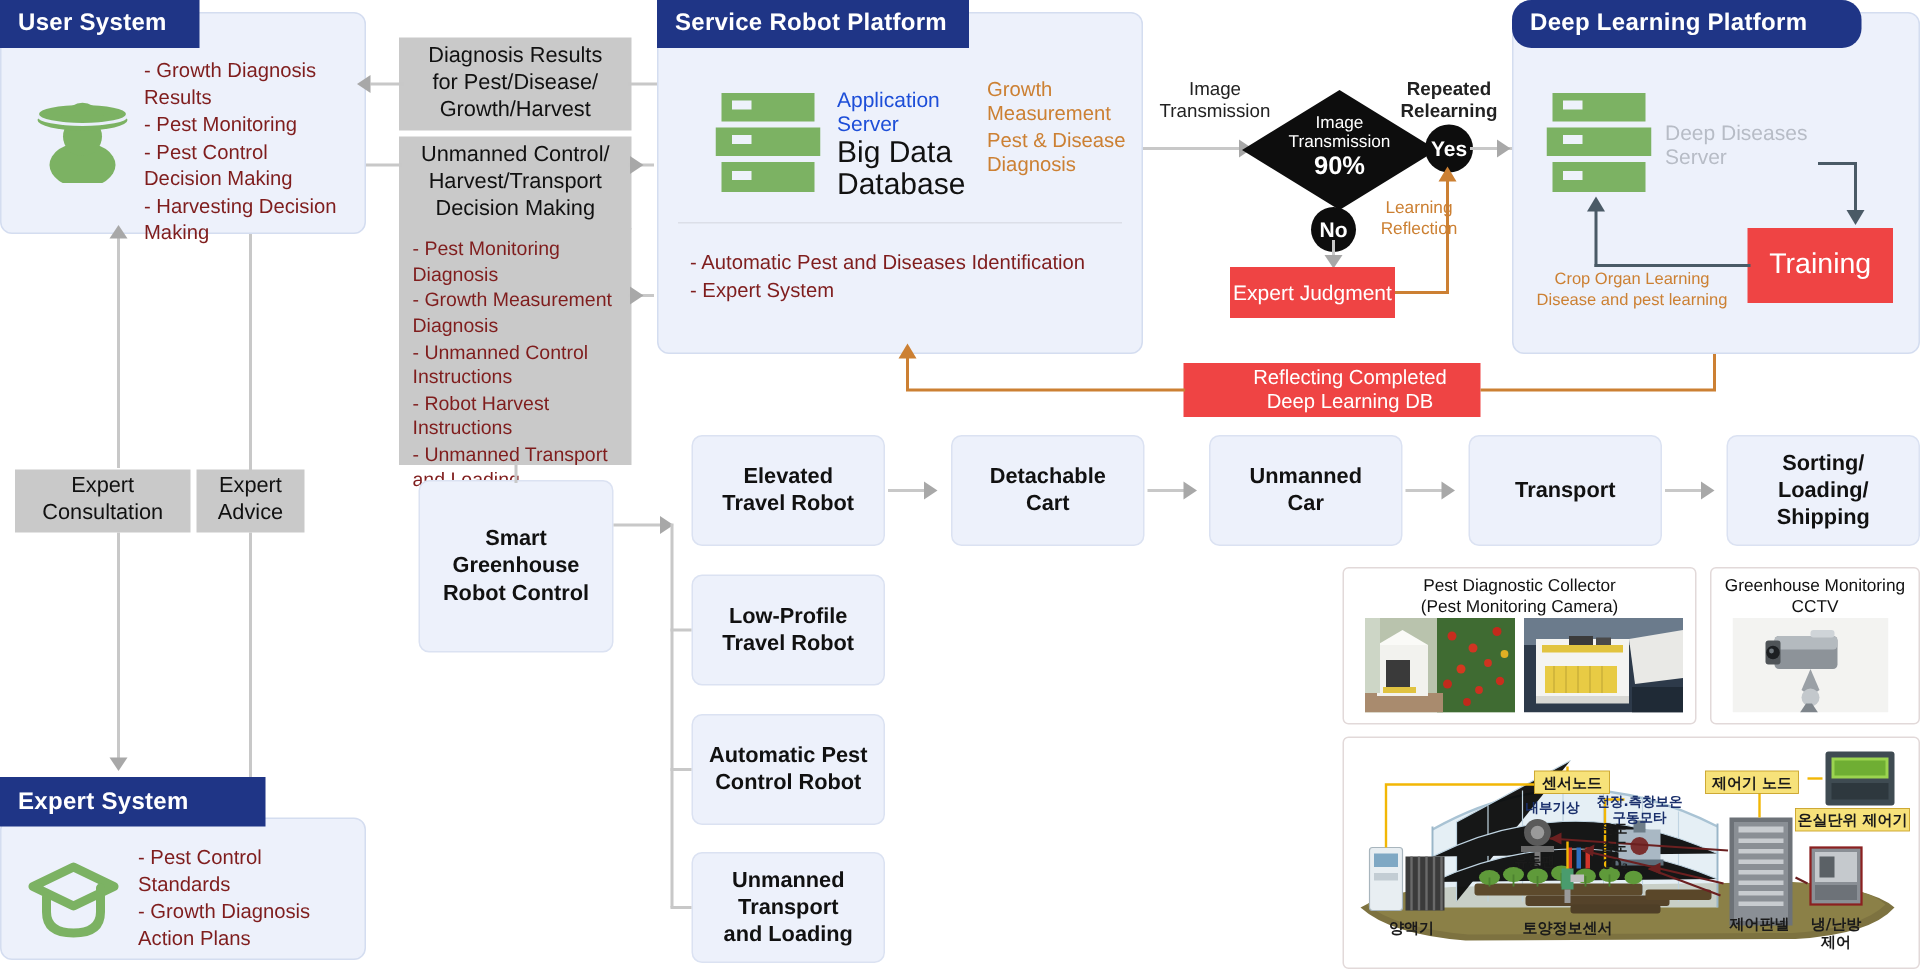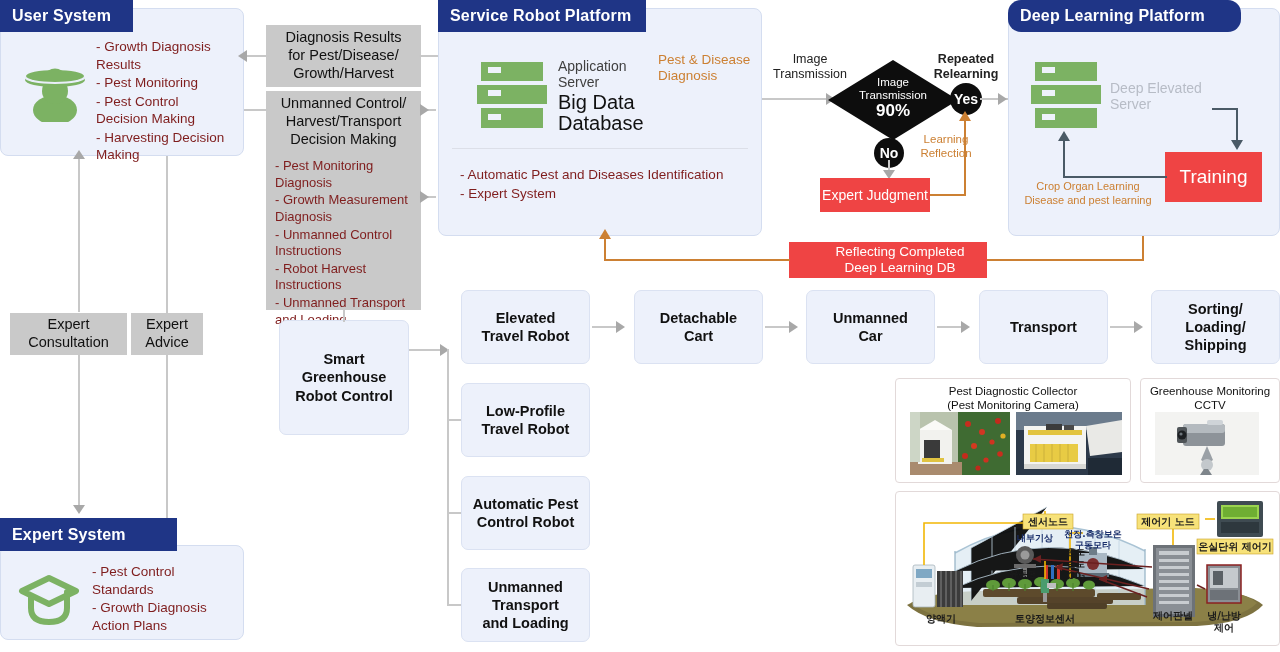--- a/index.html
+++ b/index.html
@@ -115,29 +115,31 @@
 </div>
 
 <svg class="abs" style="left:477px;top:62px;" width="70" height="68" viewBox="0 0 70 68">
   <rect x="4" y="0" width="62" height="19" fill="#7cb263"></rect>
   <rect x="0" y="23" width="70" height="19" fill="#7cb263"></rect>
   <rect x="4" y="46" width="62" height="20" fill="#7cb263"></rect>
   <rect x="11" y="5" width="13" height="6" fill="#eef2fb"></rect>
   <rect x="11" y="28" width="13" height="6" fill="#eef2fb"></rect>
   <rect x="11" y="52" width="13" height="6" fill="#eef2fb"></rect>
 </svg>
-<div class="abs" style="left:558px;top:58px;width:110px;color:#404040;font-size:14px;line-height:1.15;">
+<div class="abs" style="left:558px;top:58px;width:110px;color:#1d4ed8;font-size:14px;line-height:1.15;">
   <div>Application</div>
   <div>Server</div>
 </div>
 <div class="abs" style="left:558px;top:92px;width:120px;font-size:20px;line-height:1.05;color:#111;">
   <div>Big Data</div>
   <div>Database</div>
 </div>
 <div class="abs otext" style="left:658px;top:52px;width:108px;font-size:13.5px;line-height:1.16;">
+  <div style="white-space:pre-line;margin-bottom:3px;">Growth
+Measurement</div>
   <div style="white-space:pre-line;">Pest &amp; Disease
 Diagnosis</div>
 </div>
 <div class="abs" style="left:452px;top:148px;width:296px;height:1px;background:#dcdfe8;"></div>
 <div class="abs ul" style="left:460px;top:166px;width:300px;">
   <div>- Automatic Pest and Diseases Identification</div>
   <div>- Expert System</div>
 </div>
 
 <div class="abs lbl" style="left:760px;top:52px;width:100px;white-space:pre-line;">Image
@@ -181,21 +183,21 @@
 </div>
 <svg class="abs" style="left:1031px;top:62px;" width="70" height="68" viewBox="0 0 70 68">
   <rect x="4" y="0" width="62" height="19" fill="#7cb263"></rect>
   <rect x="0" y="23" width="70" height="19" fill="#7cb263"></rect>
   <rect x="4" y="46" width="62" height="20" fill="#7cb263"></rect>
   <rect x="11" y="5" width="13" height="6" fill="#eef2fb"></rect>
   <rect x="11" y="28" width="13" height="6" fill="#eef2fb"></rect>
   <rect x="11" y="52" width="13" height="6" fill="#eef2fb"></rect>
 </svg>
 <div class="abs" style="left:1110px;top:80px;width:120px;color:#b7bcc6;font-size:14px;line-height:1.15;">
-  <div>Deep Elevated</div>
+  <div>Deep Diseases</div>
   <div>Server</div>
 </div>
 <div class="abs obox" style="left:1165px;top:152px;width:97px;height:50px;font-size:19px;">Training</div>
 
 <div class="abs lnd" style="left:1212px;top:108px;width:26px;height:2px;"></div>
 <div class="abs lnd" style="left:1236px;top:108px;width:2px;height:34px;"></div>
 <div class="abs tri tri-d-dk" style="left:1231px;top:140px;"></div>
 <div class="abs lnd" style="left:1063px;top:176px;width:104px;height:2px;"></div>
 <div class="abs lnd" style="left:1063px;top:140px;width:2px;height:38px;"></div>
 <div class="abs tri tri-u-dk" style="left:1058px;top:131px;"></div>

